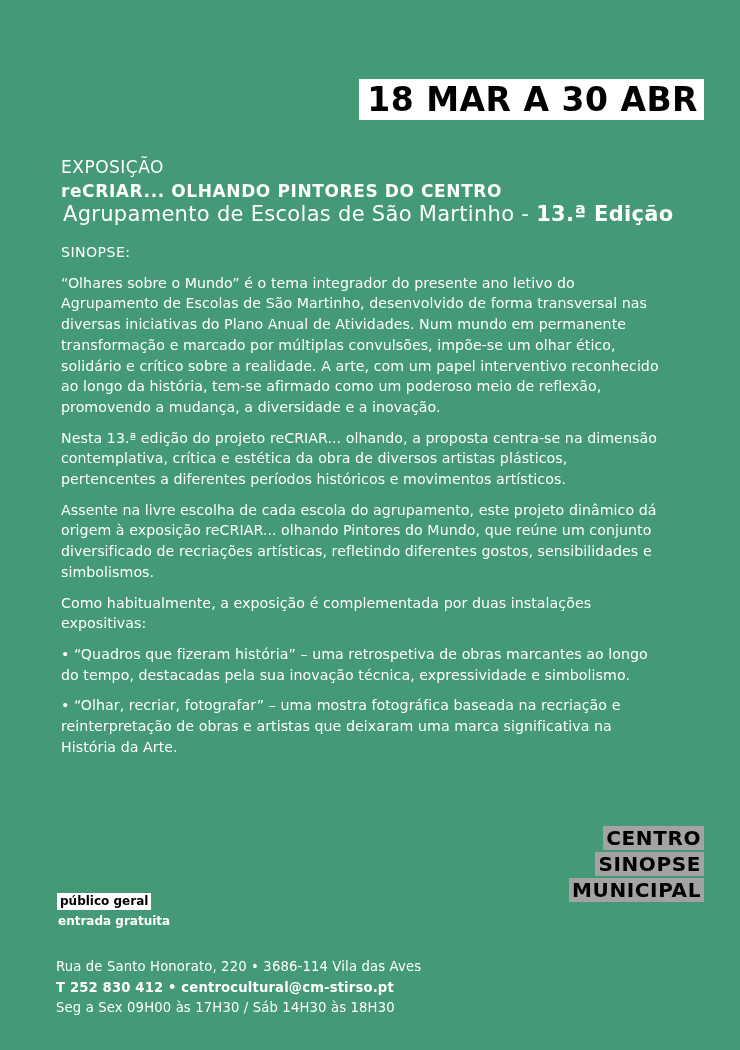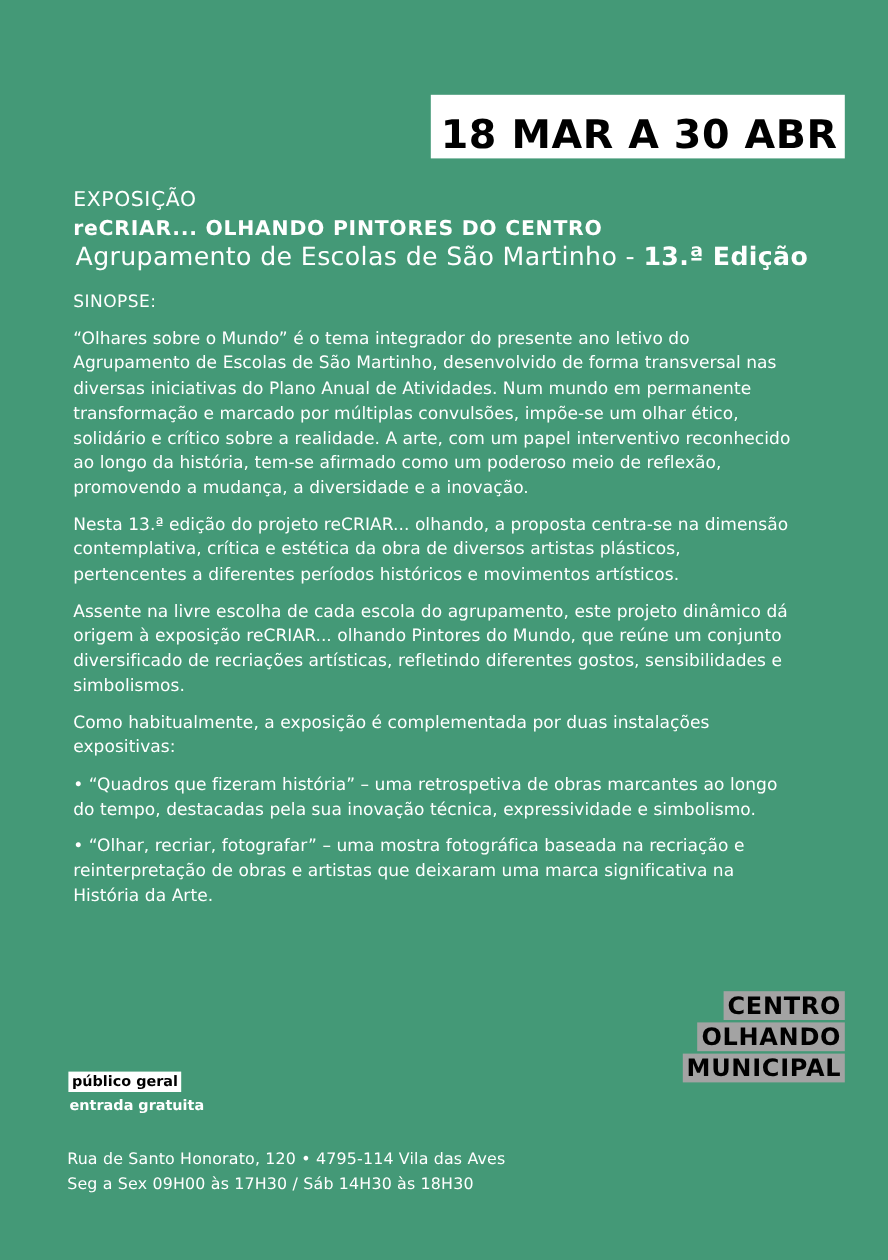--- a/index.html
+++ b/index.html
@@ -19,21 +19,21 @@
       position: absolute;
       top: 79px;
       right: 36px;
       background: #ffffff;
       color: #000000;
       font-family: "DejaVu Sans", sans-serif;
       font-weight: bold;
       font-size: 33px;
       line-height: 41px;
       height: 41px;
-      padding: 12px 6px 0 8px;
+      padding: 0 6px 0 8px;
       letter-spacing: 0.5px;
       white-space: nowrap;
     }
     .header {
       position: absolute;
       left: 61px;
       top: 155px;
       width: 640px;
     }
     .header .kind {
@@ -151,20 +151,21 @@
   <p>• “Olhar, recriar, fotografar” – uma mostra fotográfica baseada na recriação e reinterpretação de obras e artistas que deixaram uma marca significativa na História da Arte.</p>
 </div>
 
 <div class="audience">
   <span class="pill">público geral</span>
   <span class="free">entrada gratuita</span>
 </div>
 
 <div class="logo">
   <span class="line">CENTRO</span>
-  <span class="line">OLHANDO</span>
+  <span class="line">SINOPSE</span>
   <span class="line">MUNICIPAL</span>
 </div>
 
 <div class="footer">
-  <div>Rua de Santo Honorato, 120 • 4795-114 Vila das Aves</div>
+  <div>Rua de Santo Honorato, 220 • 3686-114 Vila das Aves</div>
+  <div class="bold">T 252 830 412 • centrocultural@cm-stirso.pt</div>
   <div>Seg a Sex 09H00 às 17H30 / Sáb 14H30 às 18H30</div>
 </div>
 
 </body></html>

